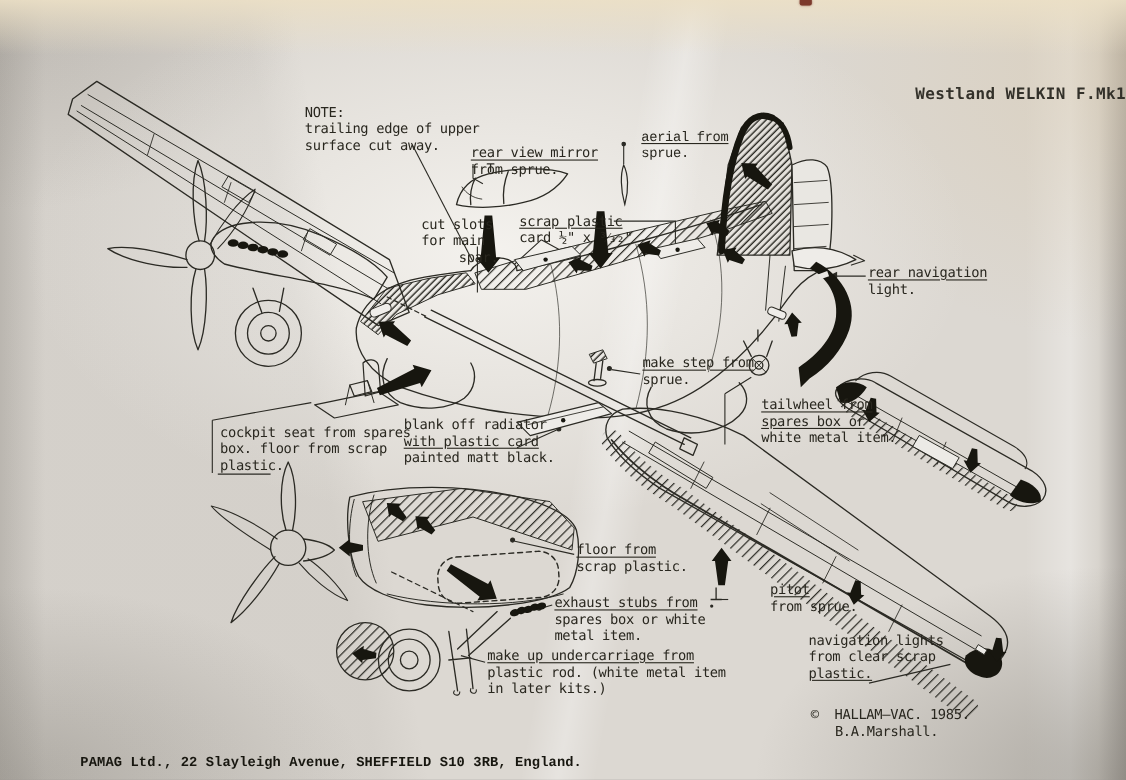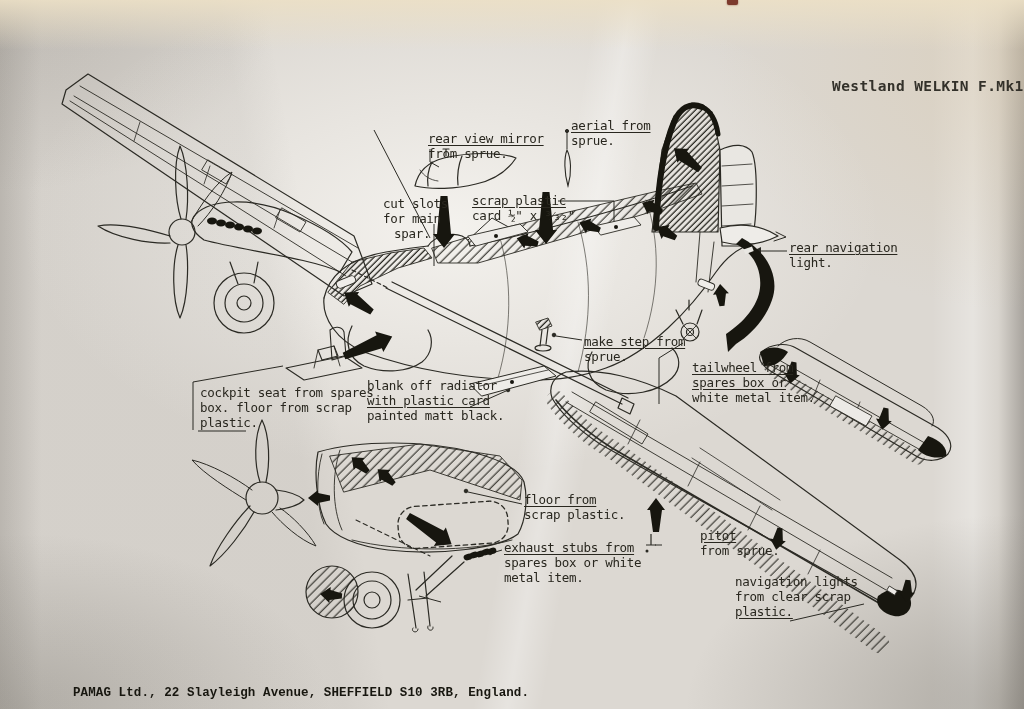--- a/index.html
+++ b/index.html
@@ -18,21 +18,21 @@
       linear-gradient(90deg, rgba(120,115,108,0.28), rgba(120,115,108,0) 4%),
       linear-gradient(270deg, rgba(105,100,94,0.45), rgba(200,196,188,0.2) 2.5%, rgba(255,255,255,0.3) 5%, rgba(255,255,255,0) 9%);
   }
   #art{position:absolute;inset:0;}
   .ann{position:absolute;color:#29271f;font-size:12.5px;line-height:15px;
        white-space:pre;letter-spacing:-0.3px;}
   .ann .ln{min-height:15px;}
   .u0 .ln0,.u1 .ln1,.u2 .ln2{text-decoration:underline;text-underline-offset:2px;}
   #ann-title{font-size:14.5px;font-weight:bold;letter-spacing:0.4px;color:#33312a;}
   #ann-copyright .ln1{margin-left:22px;}
-  #ann-cut-slots .ln2{margin-left:11px;}
+  #ann-cut-slots .ln2{margin-left:34px;}
   #ann-footer{position:absolute;left:73px;top:686px;color:#17160f;
        font-family:Liberation Mono, monospace;font-weight:bold;font-size:12.5px;
        letter-spacing:0.1px;}
   #red-chip{position:absolute;left:727px;top:0;width:11px;height:5px;
        background:#7c3a2c;border-radius:0 0 2px 2px;box-shadow:0 0 2px rgba(124,58,44,.8);}
 </style>
 </head>
 <body>
 
 <div id="stage">
@@ -256,43 +256,46 @@
       <polygon points="0,-3 22,-6 22,-9 34,0 22,9 22,6 0,3" transform="translate(656,532) rotate(-90)"></polygon>
       <polygon points="0,-2.5 12,-5 12,-8 22,0 12,8 12,5 0,2.5" transform="translate(342,596) rotate(185)"></polygon>
       <polygon points="0,-2.5 12,-5 12,-8 22,0 12,8 12,5 0,2.5" transform="translate(330,498) rotate(180)"></polygon>
       <polygon points="0,-2.5 12,-5 12,-8 22,0 12,8 12,5 0,2.5" transform="translate(368,472) rotate(-138)"></polygon>
       <polygon points="0,-2.5 12,-5 12,-8 22,0 12,8 12,5 0,2.5" transform="translate(394,484) rotate(-138)"></polygon>
     </g>
   </svg>
 
   <div class="ann" id="ann-title" style="left:832px;top:79px;">Westland WELKIN F.Mk1.</div>
 
+  <div class="ann" id="ann-note" style="left:277px;top:94px;"><div class="ln ln0">NOTE:</div><div class="ln ln1">trailing edge of upper</div><div class="ln ln2">surface cut away.</div></div>
 
   <div class="ann u0" id="ann-rear-view-mirror" style="left:428px;top:131px;"><div class="ln ln0">rear view mirror</div><div class="ln ln1">from sprue.</div></div>
 
-  <div class="ann u0" id="ann-aerial" style="left:571px;top:118px;"><div class="ln ln0">aerial from</div><div class="ln ln1">sprue.</div></div>
+  <div class="ann u0" id="ann-aerial" style="left:583px;top:118px;font-family:Liberation Mono, monospace;"><div class="ln ln0">aerial from</div><div class="ln ln1">sprue.</div></div>
 
   <div class="ann" id="ann-cut-slots" style="left:383px;top:196px;"><div class="ln ln0">cut slots</div><div class="ln ln1">for main</div><div class="ln ln2">spar.</div></div>
 
   <div class="ann u0" id="ann-scrap-plastic" style="left:472px;top:193px;"><div class="ln ln0">scrap plastic</div><div class="ln ln1">card ½" x ³⁄₃₂"</div></div>
 
   <div class="ann u0" id="ann-rear-nav-light" style="left:789px;top:240px;"><div class="ln ln0">rear navigation</div><div class="ln ln1">light.</div></div>
 
-  <div class="ann u0" id="ann-make-step" style="left:584px;top:322px;margin-top:12px;"><div class="ln ln0">make step from</div><div class="ln ln1">sprue.</div></div>
+  <div class="ann u0" id="ann-make-step" style="left:584px;top:322px;"><div class="ln ln0">make step from</div><div class="ln ln1">sprue.</div></div>
 
   <div class="ann u0 u1" id="ann-tailwheel" style="left:664px;top:360px;margin-left:28px;"><div class="ln ln0">tailwheel from</div><div class="ln ln1">spares box or</div><div class="ln ln2">white metal item.</div></div>
 
   <div class="ann" id="ann-cockpit-seat" style="left:200px;top:385px;"><div class="ln ln0">cockpit seat from spares</div><div class="ln ln1">box. floor from scrap</div><div class="ln ln2">plastic.</div></div>
 
   <div class="ann u1" id="ann-radiator" style="left:367px;top:378px;"><div class="ln ln0">blank off radiator</div><div class="ln ln1">with plastic card</div><div class="ln ln2">painted matt black.</div></div>
 
   <div class="ann u0" id="ann-floor" style="left:524px;top:492px;"><div class="ln ln0">floor from</div><div class="ln ln1">scrap plastic.</div></div>
 
   <div class="ann u0" id="ann-exhaust" style="left:504px;top:540px;"><div class="ln ln0">exhaust stubs from</div><div class="ln ln1">spares box or white</div><div class="ln ln2">metal item.</div></div>
 
   <div class="ann u0" id="ann-pitot" style="left:700px;top:528px;"><div class="ln ln0">pitot</div><div class="ln ln1">from sprue.</div></div>
 
+  <div class="ann u0" id="ann-undercarriage" style="left:443px;top:588px;"><div class="ln ln0">make up undercarriage from</div><div class="ln ln1">plastic rod. (white metal item</div><div class="ln ln2">in later kits.)</div></div>
 
   <div class="ann u2" id="ann-nav-lights" style="left:735px;top:574px;"><div class="ln ln0">navigation lights</div><div class="ln ln1">from clear scrap</div><div class="ln ln2">plastic.</div></div>
 
+  <div class="ann" id="ann-copyright" style="left:737px;top:642px;"><div class="ln ln0">©  HALLAM–VAC. 1985.</div><div class="ln ln1">B.A.Marshall.</div></div>
 
   <div id="ann-footer">PAMAG Ltd., 22 Slayleigh Avenue, SHEFFIELD S10 3RB, England.</div>
 </div>
 
 </body></html>

